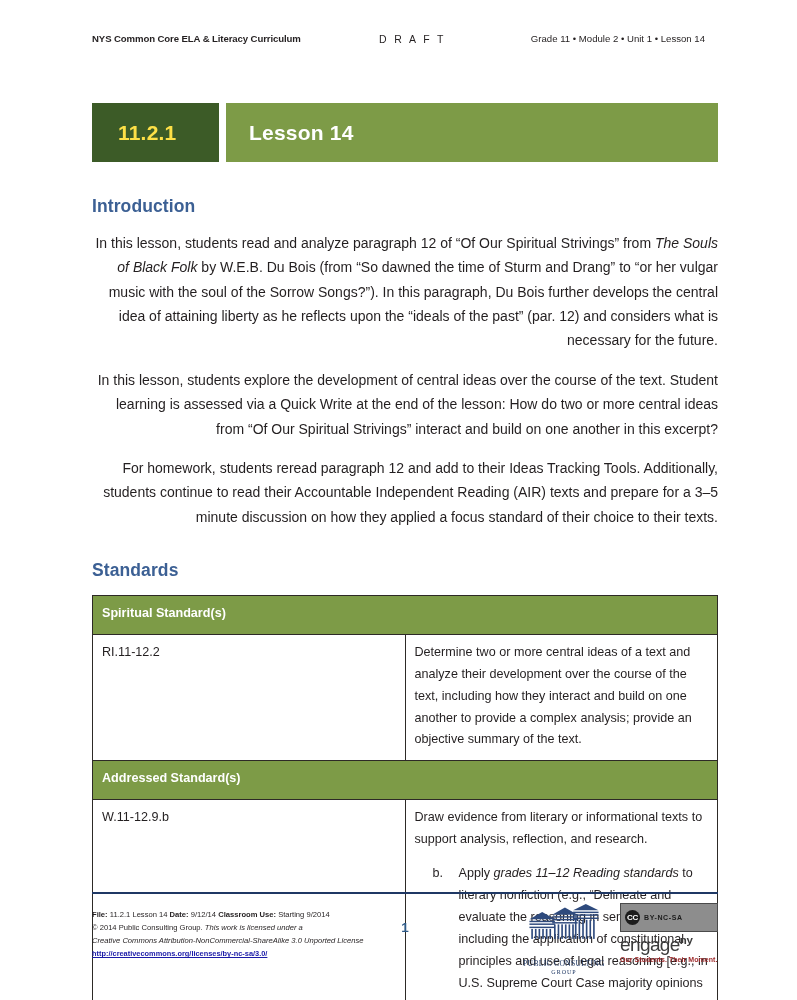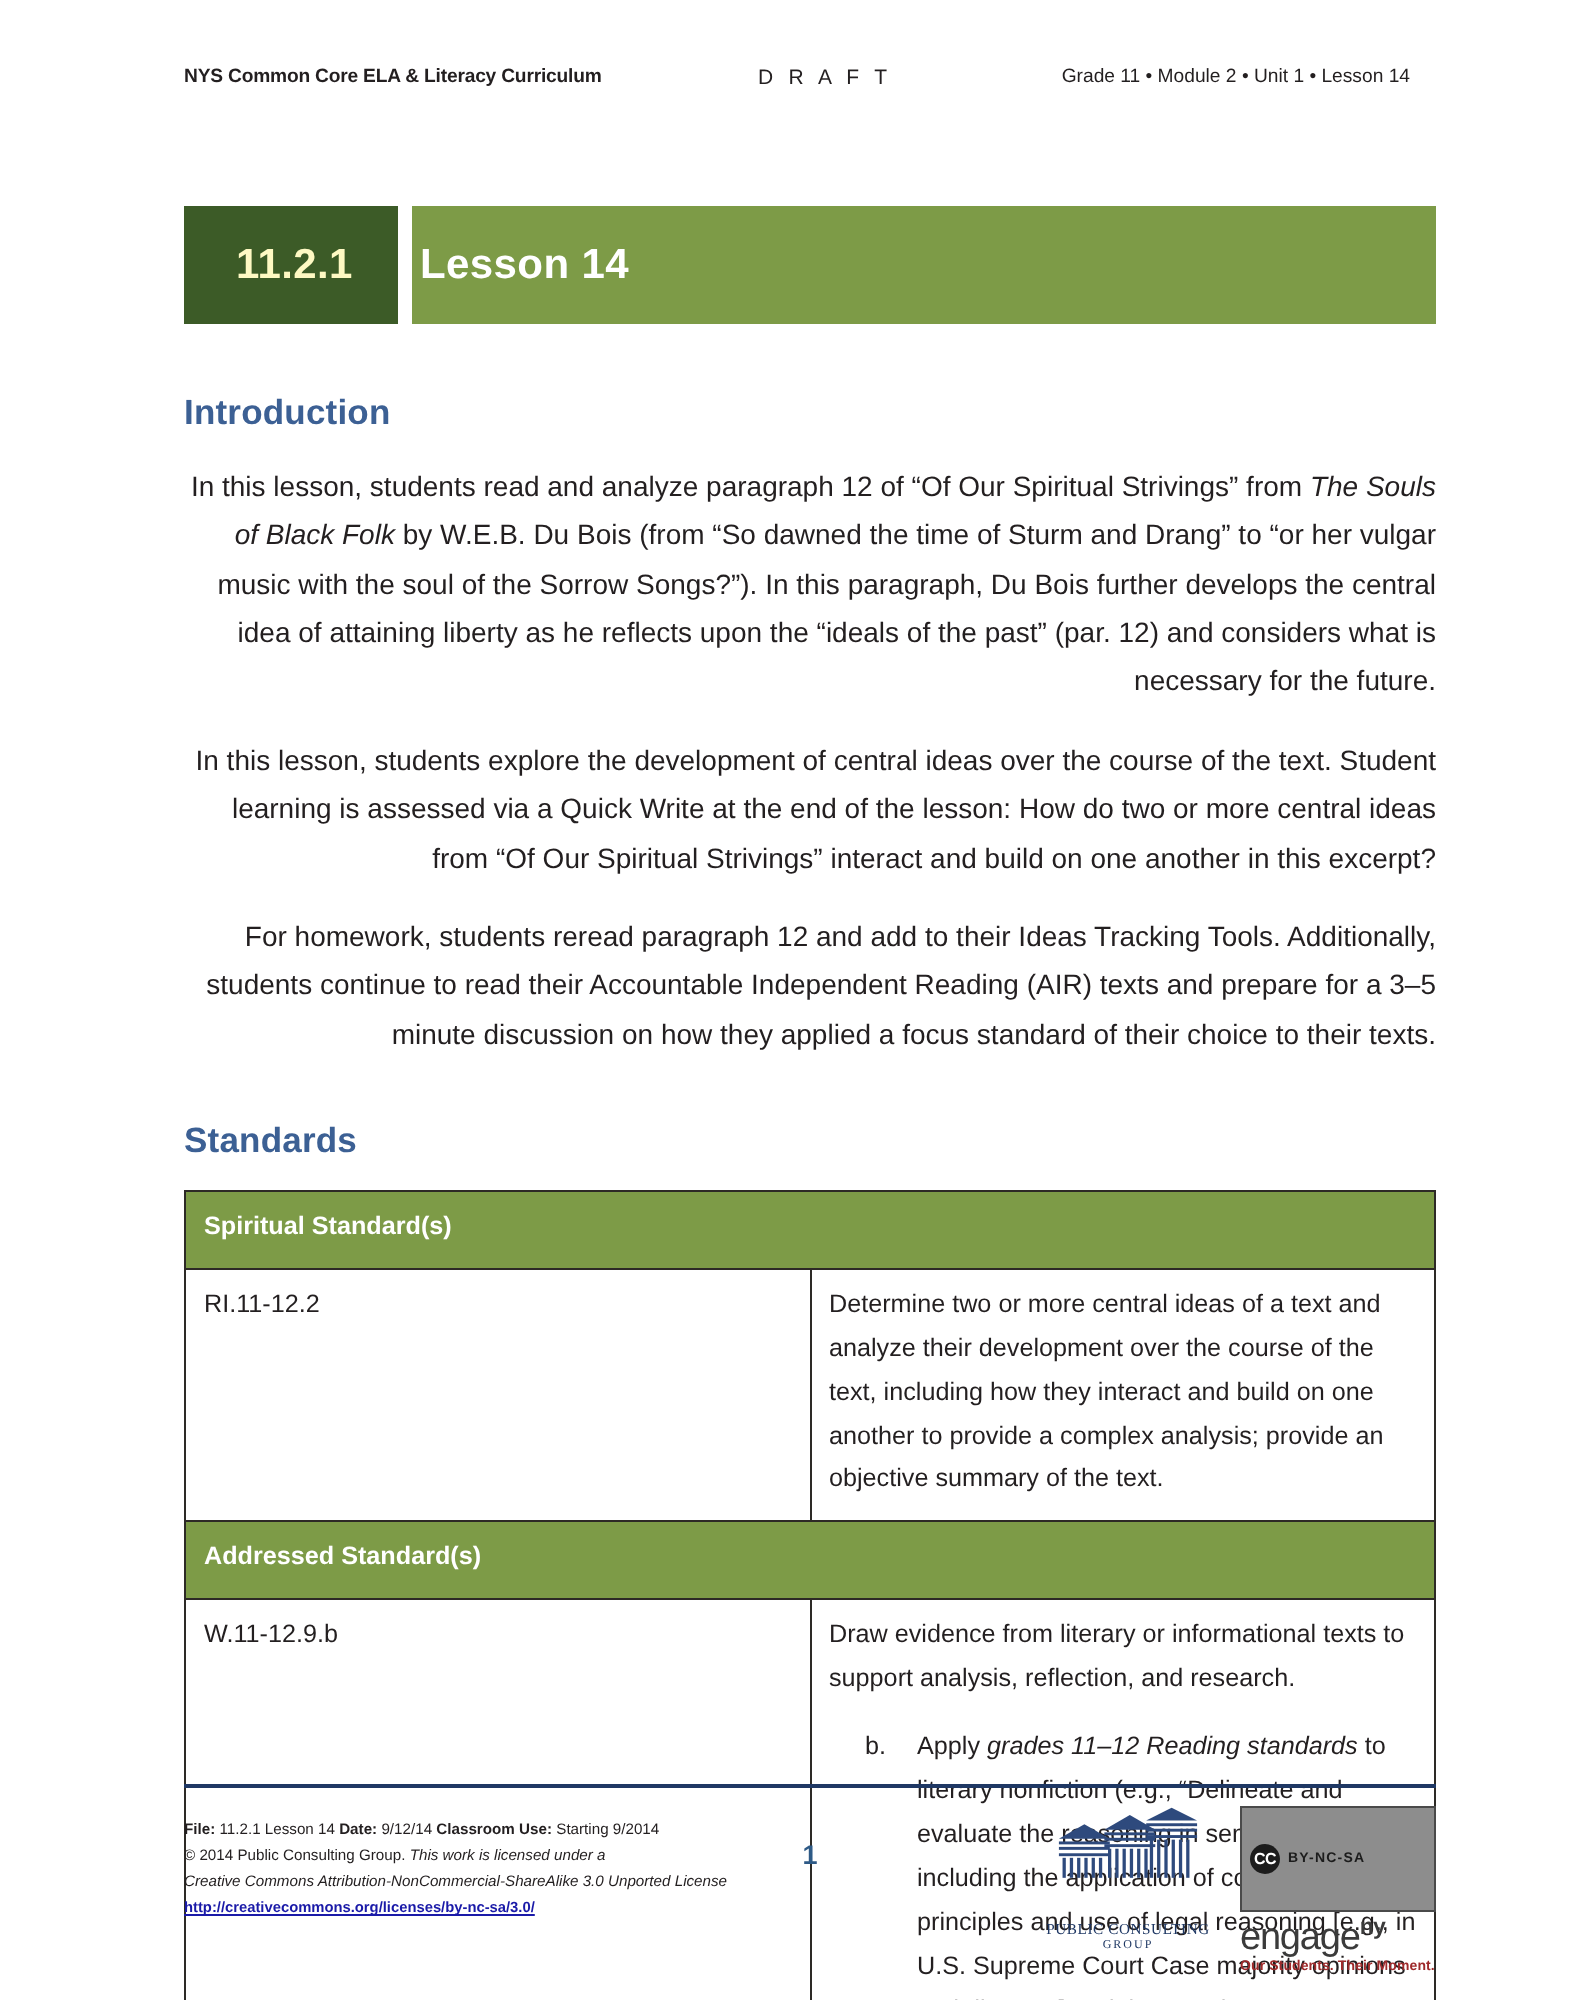--- a/index.html
+++ b/index.html
@@ -52,42 +52,42 @@
   
   .banner {
     position: absolute;
     top: 103px;
     left: 92px;
     width: 626px;
     height: 59px;
     display: flex;
   }
   .banner-code {
-    width: 107px;
+    width: 127px;
     background: #3c5b27;
     display: flex;
     align-items: center;
     box-sizing: border-box;
     padding-left: 26px;
-    color: #fef9c3;
+    color: #fde047;
     font-size: 21px;
     font-weight: bold;
     letter-spacing: 0.2px;
   }
   .banner-gap {
     width: 7px;
     background: #ffffff;
   }
   .banner-title {
     flex: 1;
     background: #7d9b47;
     display: flex;
     align-items: center;
     box-sizing: border-box;
-    padding-left: 4px;
+    padding-left: 23px;
     color: #ffffff;
     font-size: 21px;
     font-weight: bold;
     letter-spacing: 0.2px;
   }
 
   
   .content {
     position: absolute;
     top: 196px;
@@ -214,21 +214,21 @@
     margin-top: 13px;
   }
   .pcg-caption .sub {
     font-size: 6px;
     letter-spacing: 1px;
     display: block;
   }
   .eny { width: 98px; }
   .cc-badge {
     background: #8d8d8d;
-    padding: 18px 4px;
+    padding: 6px 4px;
     display: flex;
     align-items: center;
     gap: 4px;
     border: 1px solid #4a4a4a;
     box-sizing: border-box;
     width: 98px;
   }
   .cc-circle {
     width: 15px;
     height: 15px;

